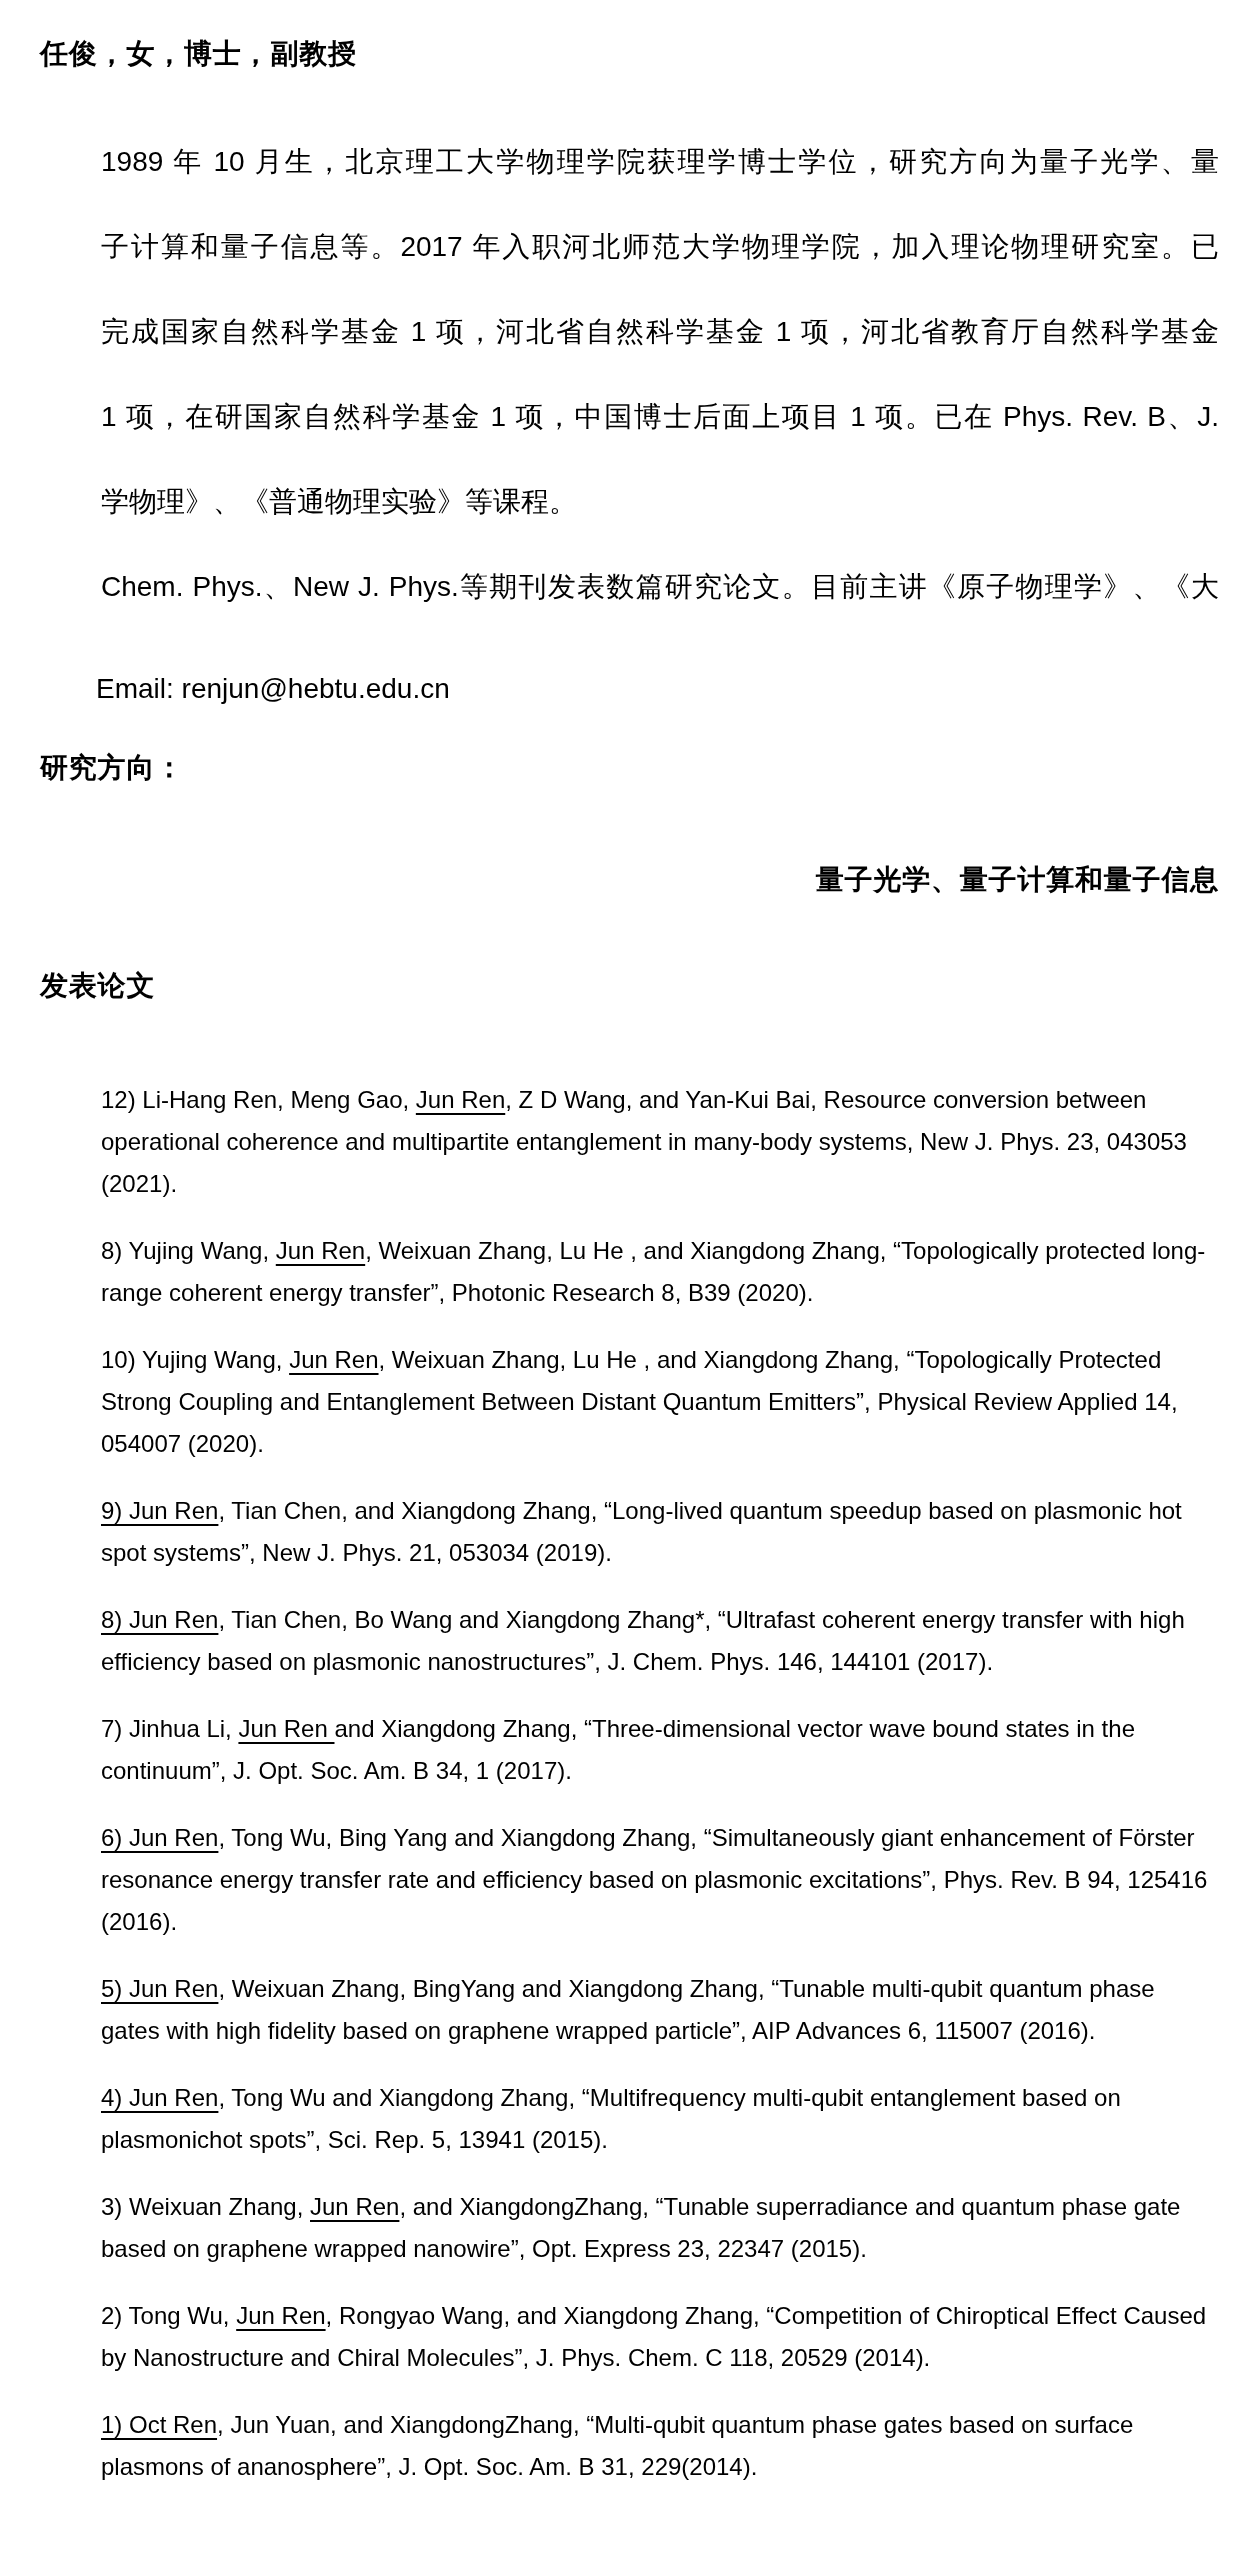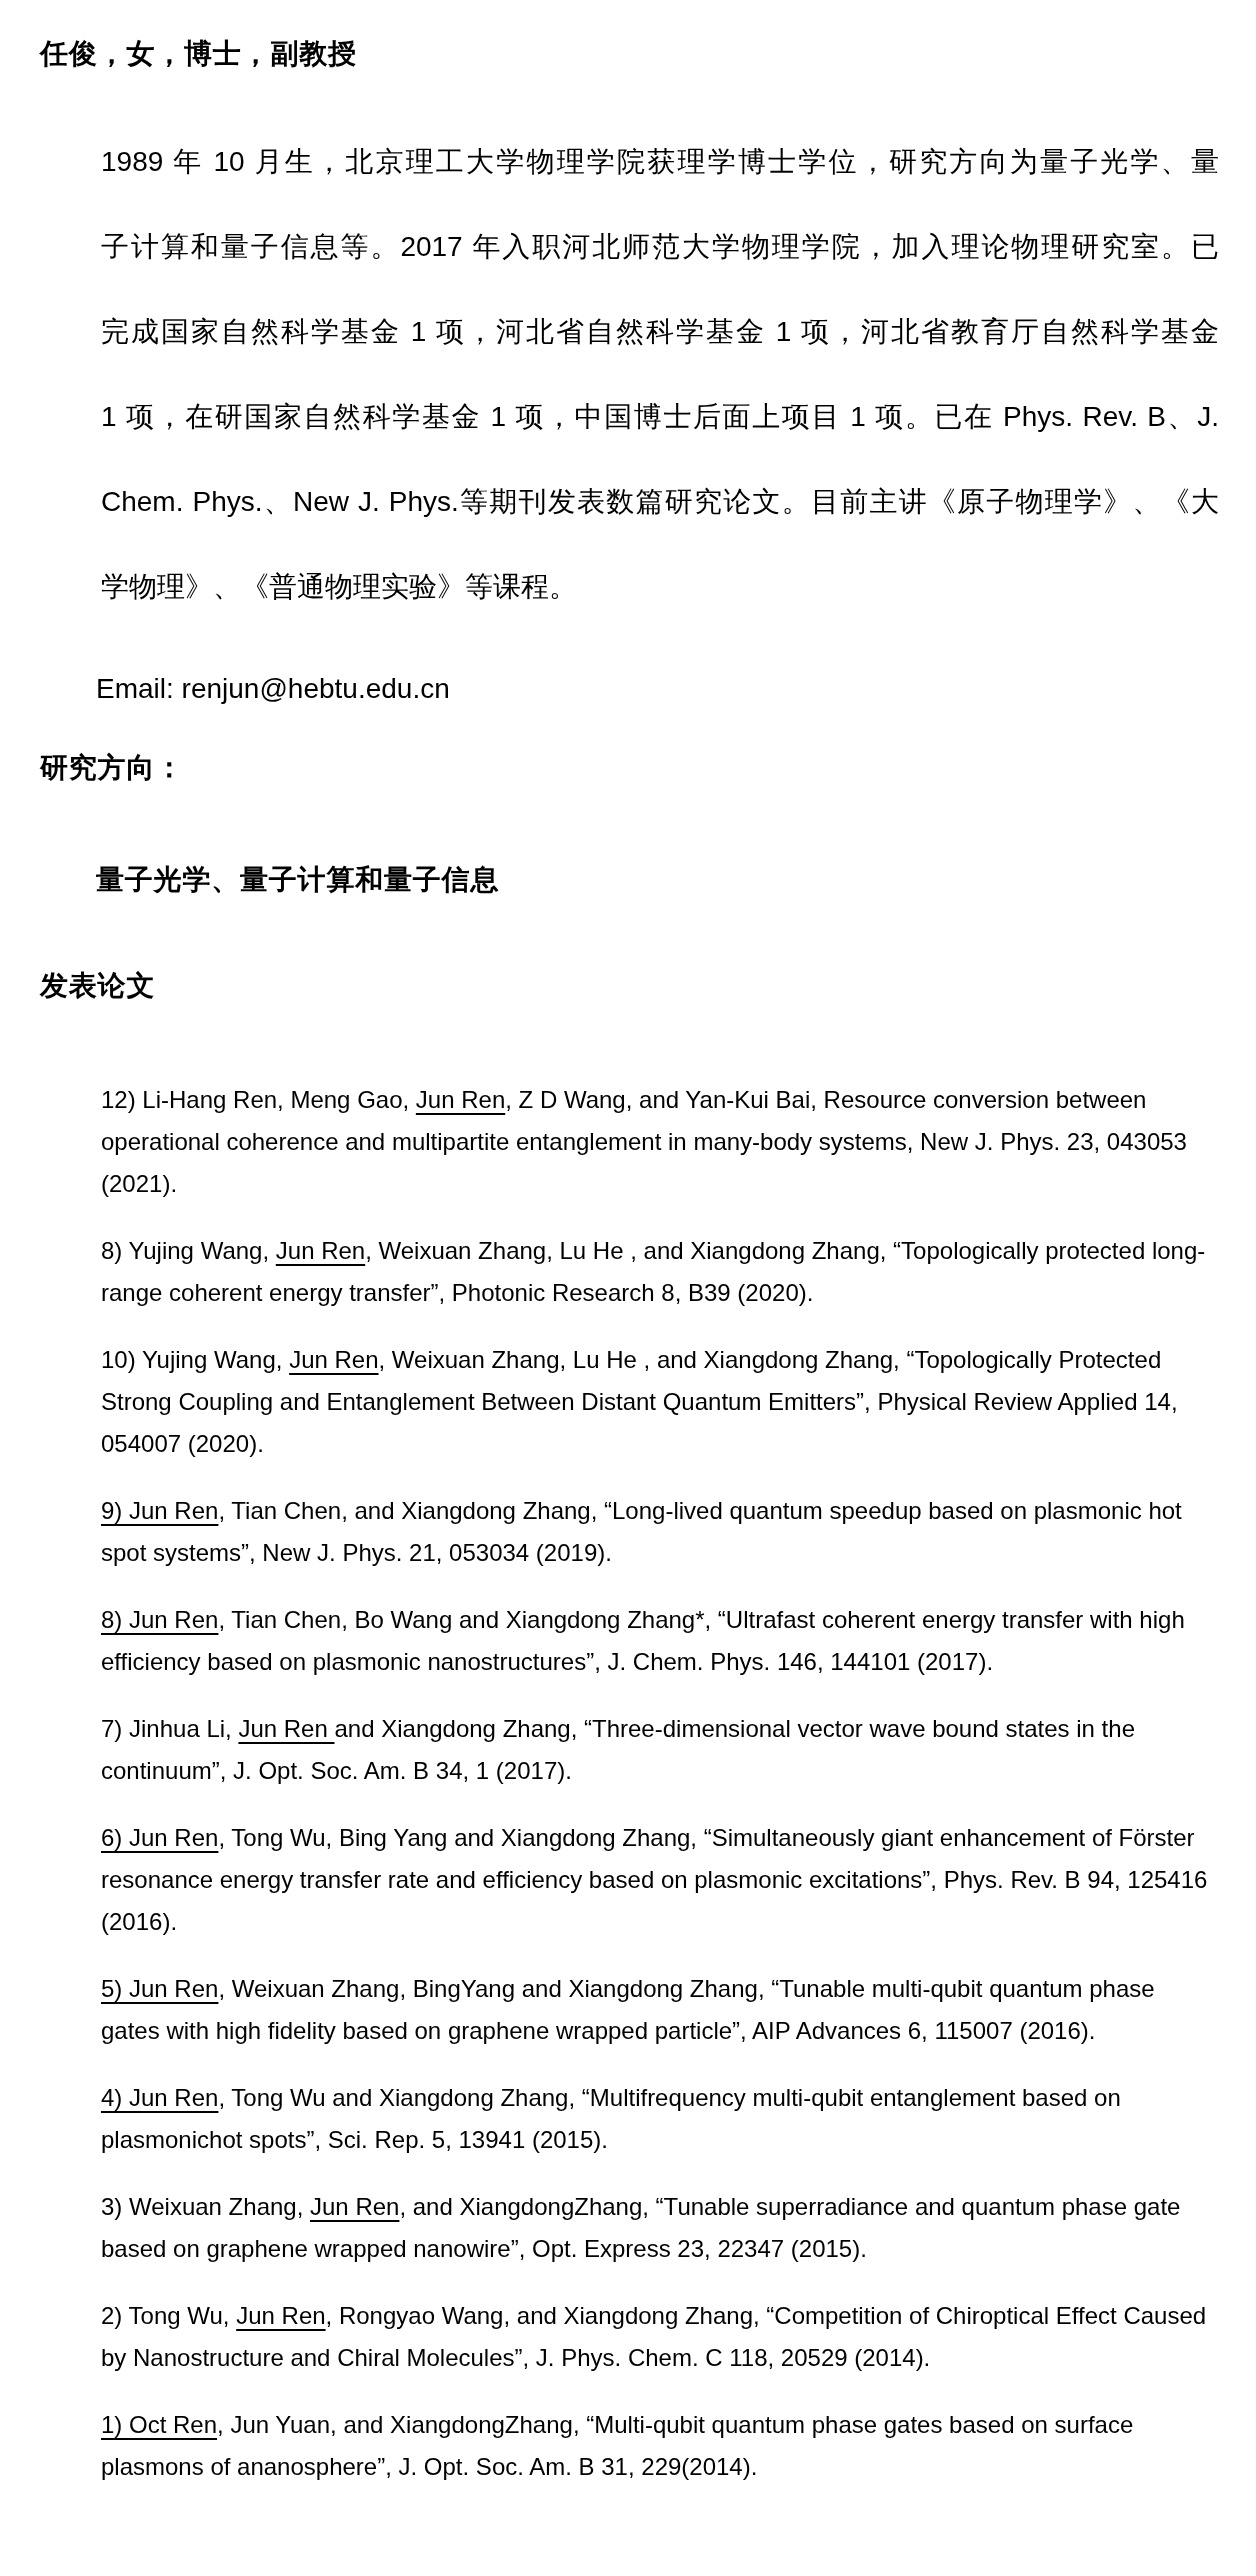--- a/index.html
+++ b/index.html
@@ -53,20 +53,21 @@
     line-height: 39px;
     margin: 40px 0 0 56px;
   }
   
   .research-content {
     font-size: 28px;
     font-weight: 700;
     line-height: 39px;
     margin: 73px 0 0 56px;
     letter-spacing: 0.8px;
+    text-align: right;
   }
   
   .pub-list {
     margin: 74px 0 0 61px;
     width: 1118px;
   }
   .pub-item {
     font-size: 24px;
     line-height: 42px;
     margin: 12px 0 25px 0;
@@ -82,22 +83,22 @@
 </head>
 <body>
 
 <h1 class="doc-title">任俊，女，博士，副教授</h1>
 
 <div class="bio">
   <div class="bio-line jl">1989 年 10 月生，北京理工大学物理学院获理学博士学位，研究方向为量子光学、量</div>
   <div class="bio-line jl">子计算和量子信息等。2017 年入职河北师范大学物理学院，加入理论物理研究室。已</div>
   <div class="bio-line jl">完成国家自然科学基金 1 项，河北省自然科学基金 1 项，河北省教育厅自然科学基金</div>
   <div class="bio-line jl">1 项，在研国家自然科学基金 1 项，中国博士后面上项目 1 项。已在 Phys. Rev. B、J.</div>
+  <div class="bio-line">学物理》、《普通物理实验》等课程。</div>
   <div class="bio-line jl">Chem. Phys.、New J. Phys.等期刊发表数篇研究论文。目前主讲《原子物理学》、《大</div>
-  <div class="bio-line">学物理》、《普通物理实验》等课程。</div>
 </div>
 
 <div class="email-line">Email: renjun@hebtu.edu.cn</div>
 
 <h2 class="section-heading first-gap">研究方向：</h2>
 
 <div class="research-content">量子光学、量子计算和量子信息</div>
 
 <h2 class="section-heading">发表论文</h2>
 

